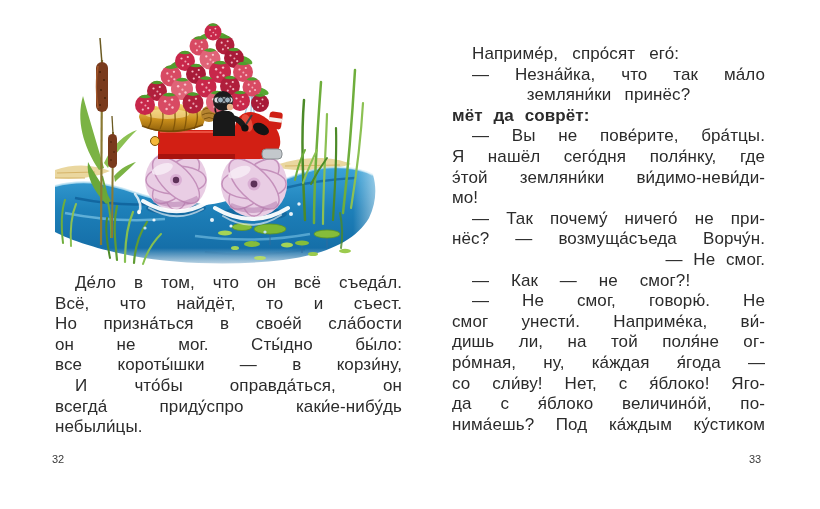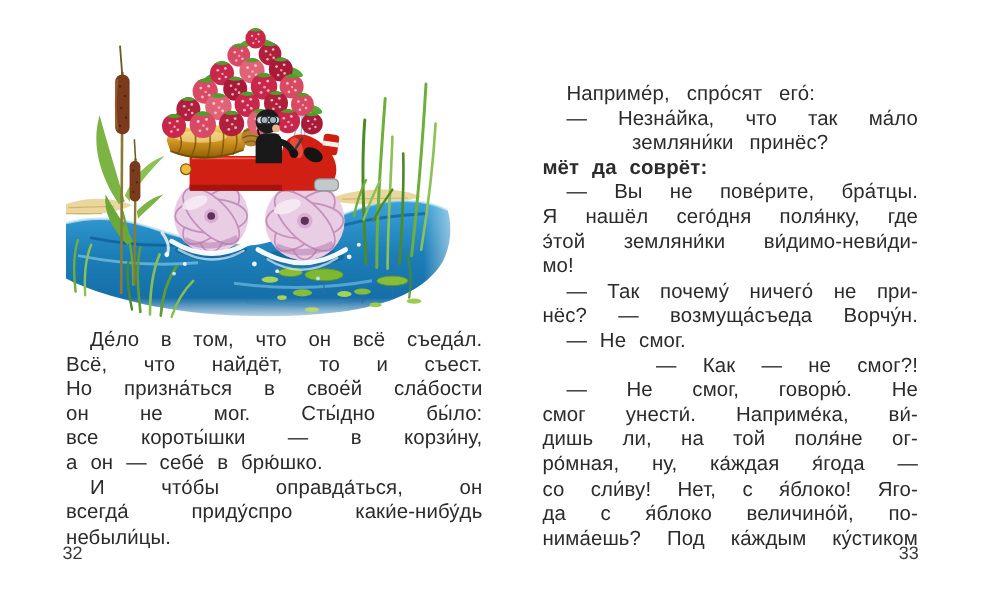--- a/index.html
+++ b/index.html
@@ -8,21 +8,21 @@
     font-family:"Liberation Sans","DejaVu Sans",sans-serif;
     color:#2b2b2b; overflow:hidden;
   }
   .illustration { position:absolute; left:55px; top:8px; width:345px; height:262px; }
   .text-block { position:absolute; font-size:17px; line-height:20.6px; letter-spacing:.1px; }
   .text-block.left  { left:55px;  top:273px; width:347px; }
   .text-block.right { left:452px; top:44px;  width:313px; }
   .line { height:20.6px; word-spacing:.3em; white-space:normal; }
   .line.just { text-align:justify; text-align-last:justify; }
   .line.indent { text-indent:20px; }
-  .page-num { position:absolute; font-size:15px; color:#3a3a3a; }
+  .page-num { position:absolute; font-size:11px; color:#3a3a3a; }
   .page-num.left  { left:52px;  top:453px; }
   .page-num.right { left:749px; top:453px; }
 </style>
 </head>
 <body>
 
 <div class="spread">
 
   <svg class="illustration" viewBox="0 0 345 262" xmlns="http://www.w3.org/2000/svg">
     <defs>
@@ -251,38 +251,37 @@
       <circle cx="210" cy="224" r="1.6" fill="#bfe2f2"></circle>
     </g>
   </svg>
 
   <div class="text-block left" id="left-lines">
       <div class="line indent just">Де́ло в том, что он всё съеда́л.</div>
       <div class="line just">Всё, что найдёт, то и съест.</div>
       <div class="line just">Но призна́ться в свое́й сла́бости</div>
       <div class="line just">он не мог. Сты́дно бы́ло:</div>
       <div class="line just">все короты́шки — в корзи́ну,</div>
-      <div class="line" style="word-spacing: 0.35em;">а он — себе́ в брю́шко.</div>
       <div class="line indent just">И что́бы оправда́ться, он</div>
       <div class="line just">всегда́ приду́спро каки́е-нибу́дь</div>
       <div class="line">небыли́цы.</div>
     </div>
   <div class="text-block right" id="right-lines">
-      <div class="line indent" style="word-spacing: 0.55em; margin-top: 24px;">Наприме́р, спро́сят его́:</div>
+      <div class="line indent" style="word-spacing: 0.55em;">Наприме́р, спро́сят его́:</div>
       <div class="line indent just">— Незна́йка, что так ма́ло</div>
       <div class="line" style="word-spacing: 0.5em; text-align: center;">земляни́ки принёс?</div>
       <div class="line" style="word-spacing: 0.35em; font-weight: bold;">мёт да соврёт:</div>
       <div class="line indent just">— Вы не пове́рите, бра́тцы.</div>
       <div class="line just">Я нашёл сего́дня поля́нку, где</div>
       <div class="line just">э́той земляни́ки ви́димо-неви́ди-</div>
       <div class="line">мо!</div>
       <div class="line indent just">— Так почему́ ничего́ не при-</div>
       <div class="line just">нёс? — возмуща́съеда Ворчу́н.</div>
-      <div class="line indent" style="word-spacing: 0.35em;">— Не смог.</div>
-      <div class="line indent" style="word-spacing: 1em; text-align: right;">— Как — не смог?!</div>
+      <div class="line indent" style="word-spacing: 0.35em; text-align: right;">— Не смог.</div>
+      <div class="line indent" style="word-spacing: 1em;">— Как — не смог?!</div>
       <div class="line indent just">— Не смог, говорю́. Не</div>
       <div class="line just">смог унести́. Наприме́ка, ви́-</div>
       <div class="line just">дишь ли, на той поля́не ог-</div>
       <div class="line just">ро́мная, ну, ка́ждая я́года —</div>
       <div class="line just">со сли́ву! Нет, с я́блоко! Яго-</div>
       <div class="line just">да с я́блоко величино́й, по-</div>
       <div class="line just">нима́ешь? Под ка́ждым ку́стиком</div>
     </div>
 
   <div class="page-num left">32</div>

